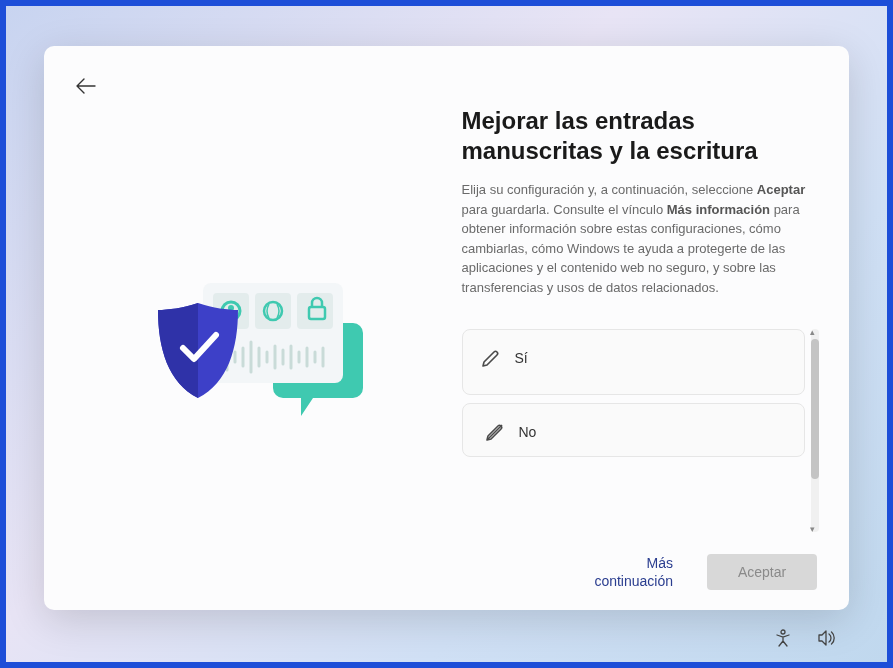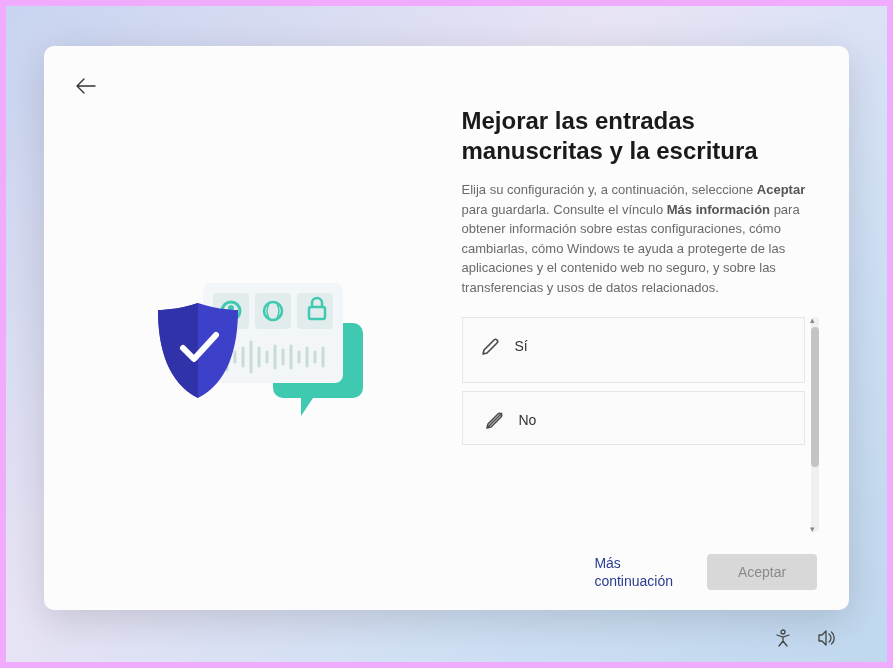--- a/index.html
+++ b/index.html
@@ -11,21 +11,21 @@
       width: 893px;
       height: 668px;
       font-family: 'Segoe UI', Tahoma, sans-serif;
       background: linear-gradient(135deg, #c8d4f0 0%, #e8e4f5 50%, #d0e0f5 100%);
       position: relative;
       overflow: hidden;
     }
     .outer-frame {
       width: 893px;
       height: 668px;
-      background: #f0abfc;
+      background: #1d4ed8;
       padding: 6px;
     }
     .desktop {
       width: 100%;
       height: 100%;
       background: linear-gradient(135deg, #c8d4f0 0%, #e8e4f5 40%, #d0e0f5 70%, #c0d8ee 100%);
       position: relative;
     }
     .dialog {
       position: absolute;
@@ -77,42 +77,42 @@
       font-size: 24px;
       font-weight: 600;
       color: #1a1a1a;
       line-height: 1.25;
       margin-bottom: 14px;
     }
     .description {
       font-size: 13px;
       color: #6a6a6a;
       line-height: 1.5;
-      margin-bottom: 20px;
+      margin-bottom: 32px;
     }
     .description strong {
       color: #555;
       font-weight: 600;
     }
     .options-wrapper {
       display: flex;
       flex: 1;
       gap: 6px;
       min-height: 0;
     }
     .options {
       flex: 1;
       display: flex;
       flex-direction: column;
       gap: 8px;
       overflow: hidden;
     }
     .option-card {
       border: 1px solid #e6e6e6;
-      border-radius: 0;
+      border-radius: 8px;
       padding: 18px 18px 16px 18px;
       background: #fafafa;
       cursor: pointer;
     }
     .option-card.clipped {
       padding-bottom: 4px;
       padding-left: 22px;
     }
     .option-header {
       display: flex;
@@ -163,21 +163,21 @@
     .scroll-arrow.down { bottom: -2px; }
     .footer {
       display: flex;
       justify-content: flex-end;
       align-items: center;
       gap: 24px;
       padding-top: 22px;
       padding-right: 2px;
     }
     .more-info {
-      text-align: left;
+      text-align: right;
       color: #2a3d8f;
       font-size: 14px;
       line-height: 1.3;
       cursor: pointer;
       margin-right: 10px;
     }
     .accept-btn {
       background: #d8d8d8;
       color: #8a8a8a;
       border: none;

